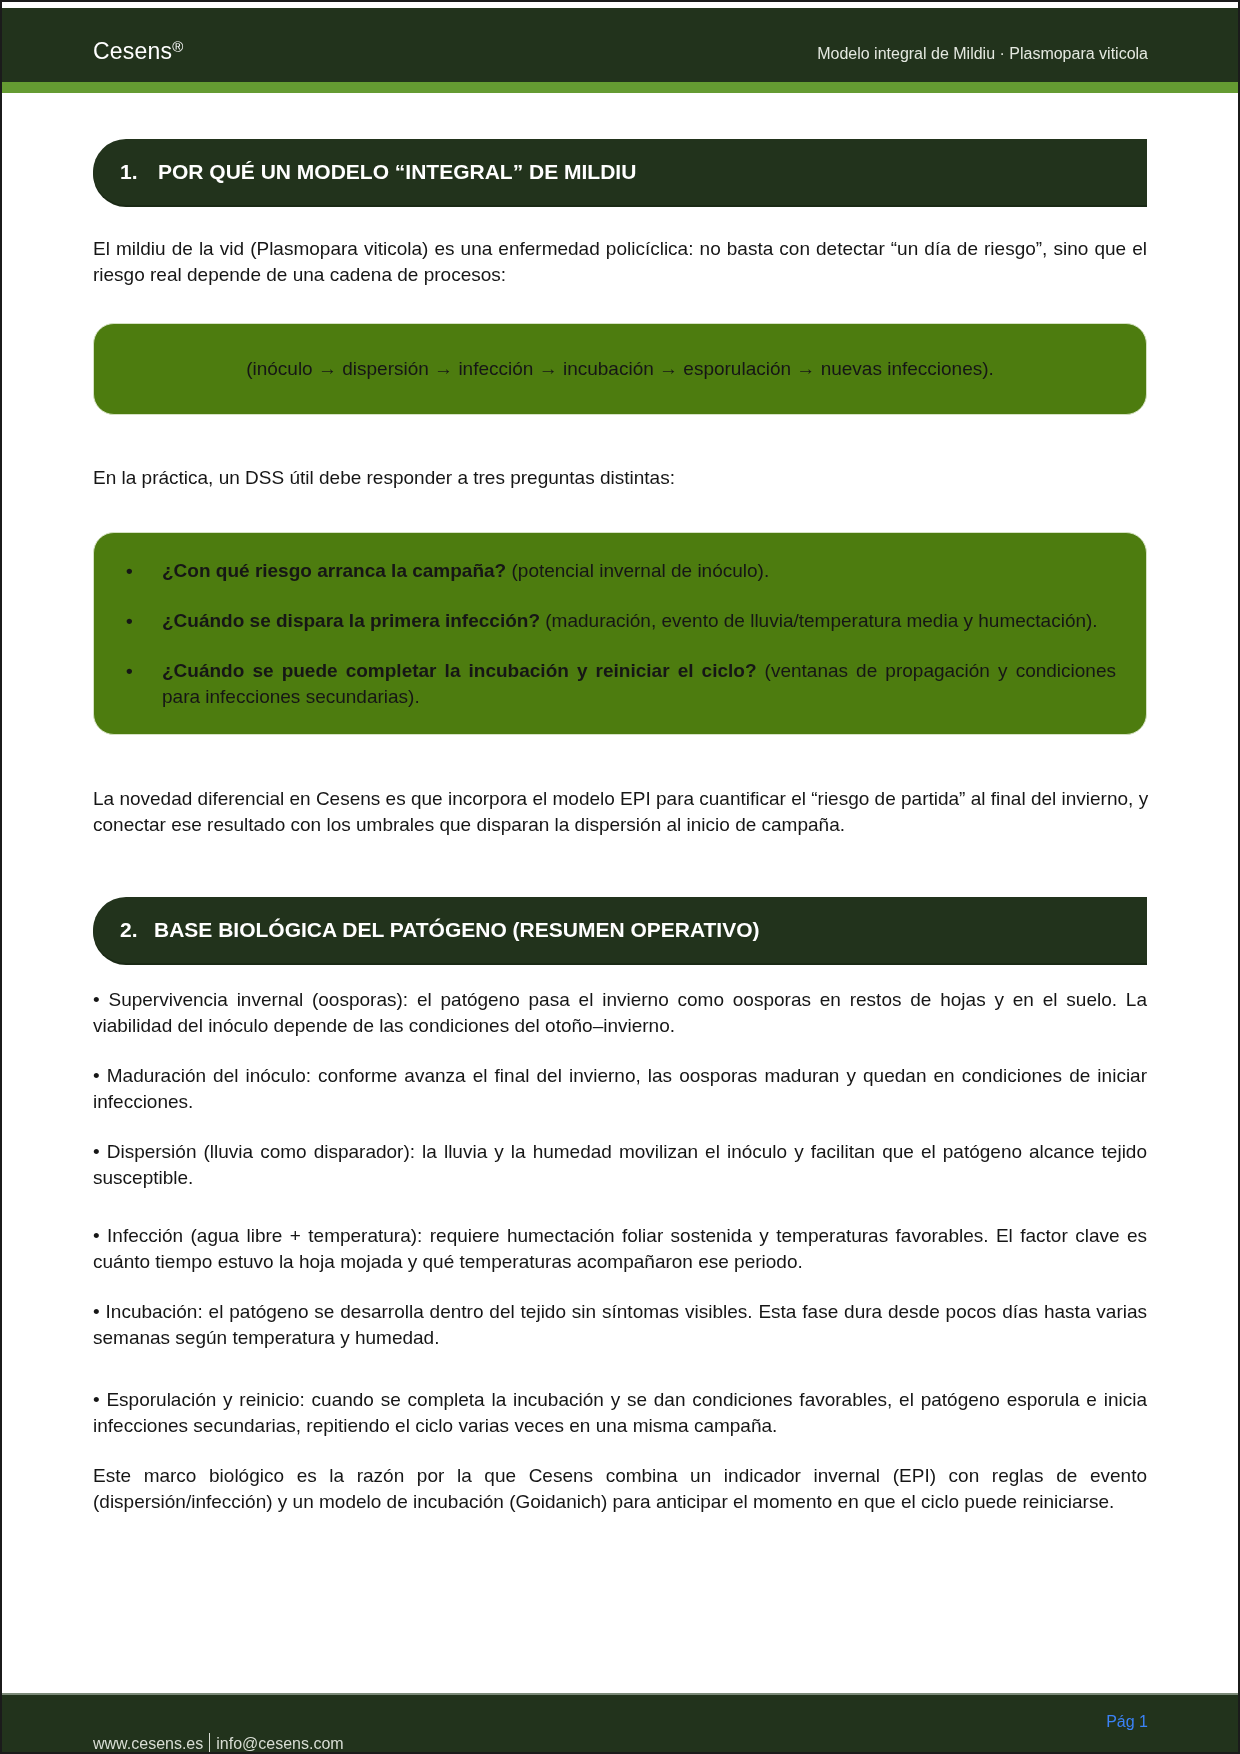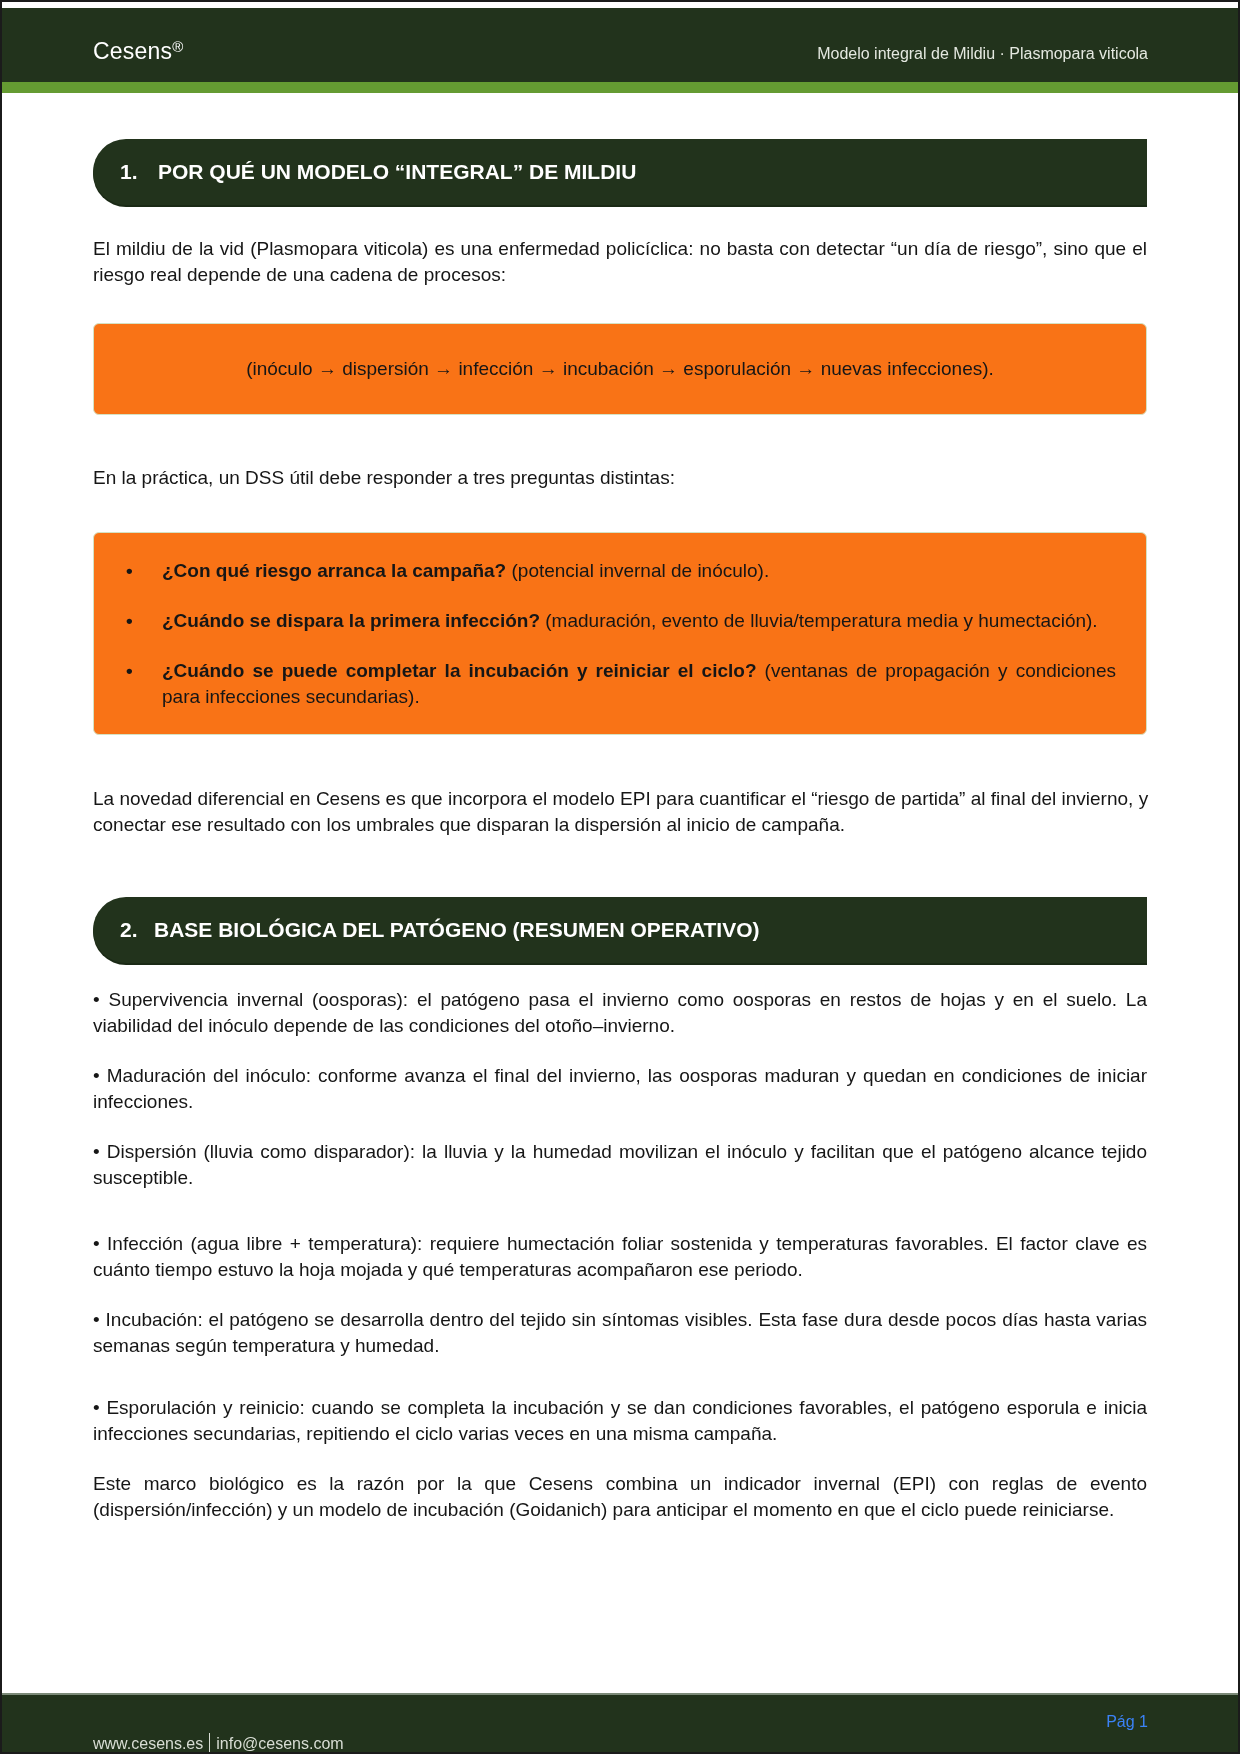--- a/index.html
+++ b/index.html
@@ -38,21 +38,21 @@
     height: 66px; background: #22331c;
     border-radius: 33px 0 0 33px;
     color: #ffffff; font-weight: bold; font-size: 21px;
     display: flex; align-items: center; padding-left: 27px;
     box-shadow: 0 2px 0 #1a2915;
   }
   .section-head .num { display: inline-block; }
   .p { font-size: 19px; line-height: 26px; text-align: justify; }
   .p b { font-weight: normal; }
   .callout {
-    background: #f97316; border: 1.5px solid #d5e2c3; border-radius: 6px;
+    background: #4d7c0f; border: 1.5px solid #d5e2c3; border-radius: 21px;
   }
   .flow {
     margin-top: 35px; height: 92px;
     display: flex; align-items: center; justify-content: center;
     font-size: 19px;
   }
   .qbox { margin-top: 41px; padding: 25px 30px 24px 30px; }
   .qitem { display: flex; font-size: 19px; line-height: 26px; text-align: justify; }
   .qitem + .qitem { margin-top: 24px; }
   .qbullet { width: 38px; flex: none; padding-left: 2px; font-weight: bold; }
@@ -124,21 +124,21 @@
 
   <p class="p" style="margin-top:24px">
     <span>• </span><b>Supervivencia invernal (oosporas)</b><span>: el patógeno pasa el invierno como oosporas en restos de hojas y en el suelo. La viabilidad del inóculo depende de las condiciones del otoño–invierno.</span>
   </p>
   <p class="p" style="margin-top:24px">
     <span>• </span><b>Maduración del inóculo</b><span>: conforme avanza el final del invierno, las oosporas maduran y quedan en condiciones de iniciar infecciones.</span>
   </p>
   <p class="p" style="margin-top:24px">
     <span>• </span><b>Dispersión (lluvia como disparador)</b><span>: la lluvia y la humedad movilizan el inóculo y facilitan que el patógeno alcance tejido susceptible.</span>
   </p>
-  <p class="p" style="margin-top:40px">
+  <p class="p" style="margin-top:32px">
     <span>• </span><b>Infección (agua libre + temperatura)</b><span>: requiere humectación foliar sostenida y temperaturas favorables. El factor clave es cuánto tiempo estuvo la hoja mojada y qué temperaturas acompañaron ese periodo.</span>
   </p>
   <p class="p" style="margin-top:24px">
     <span>• </span><b>Incubación</b><span>: el patógeno se desarrolla dentro del tejido sin síntomas visibles. Esta fase dura desde pocos días hasta varias semanas según temperatura y humedad.</span>
   </p>
   <p class="p" style="margin-top:36px">
     <span>• </span><b>Esporulación y reinicio</b><span>: cuando se completa la incubación y se dan condiciones favorables, el patógeno esporula e inicia infecciones secundarias, repitiendo el ciclo varias veces en una misma campaña.</span>
   </p>
 
   <p class="p" style="margin-top:24px">

